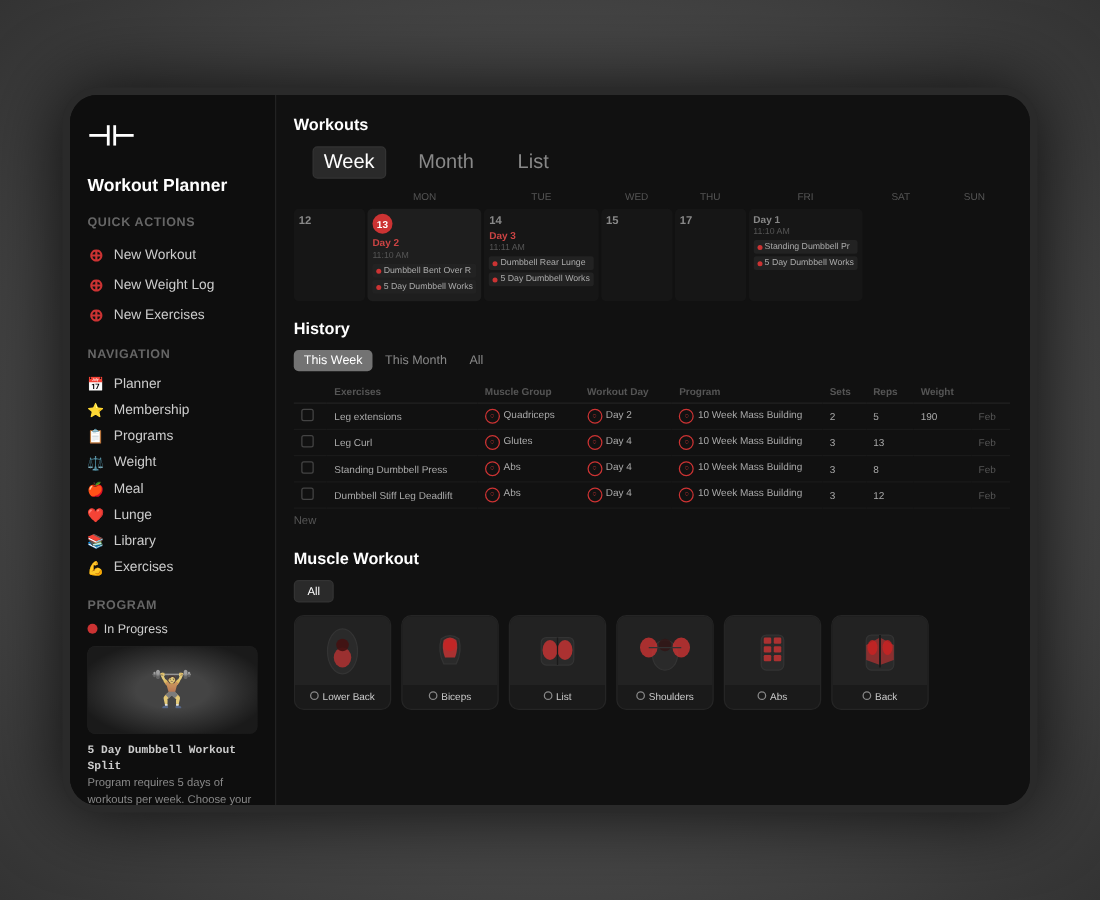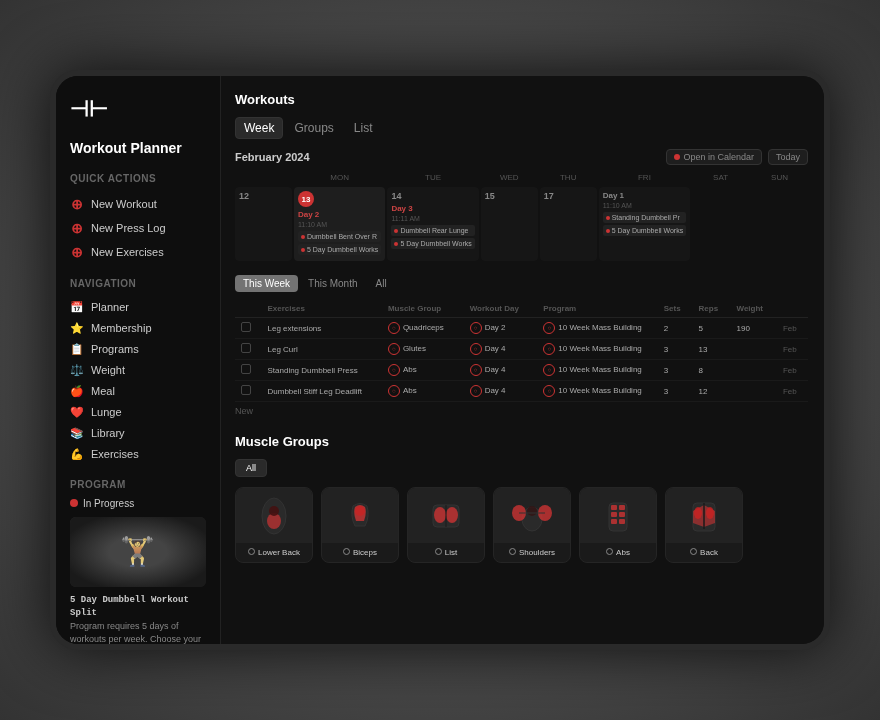--- a/index.html
+++ b/index.html
@@ -178,26 +178,27 @@
     }
 
     .tab-bar {
       display: flex;
       align-items: center;
       gap: 2px;
       margin-bottom: 10px;
     }
 
     .tab-item {
-      font-size: 12px;
+      font-size: 16px;
       color: #888;
       padding: 3px 8px;
       border-radius: 4px;
       cursor: pointer;
       border: 1px solid transparent;
+      margin-left: 15px;
     }
 
     .tab-item.active {
       background: #2a2a2a;
       color: #fff;
       border-color: #333;
     }
 
     .calendar-header {
       display: flex;
@@ -487,21 +488,21 @@
       <div class="app-title">Workout Planner</div>
 
       <div class="sidebar-section-label">Quick Actions</div>
 
       <div class="sidebar-item">
         <span class="sidebar-item-add">⊕</span>
         <span class="sidebar-item-label">New Workout</span>
       </div>
       <div class="sidebar-item">
         <span class="sidebar-item-add">⊕</span>
-        <span class="sidebar-item-label">New Press Log</span>
+        <span class="sidebar-item-label">New Weight Log</span>
       </div>
       <div class="sidebar-item">
         <span class="sidebar-item-add">⊕</span>
         <span class="sidebar-item-label">New Exercises</span>
       </div>
 
       <div class="sidebar-section-label">Navigation</div>
 
       <div class="sidebar-item">
         <span class="sidebar-item-icon">📅</span>
@@ -552,34 +553,24 @@
       </div>
 
     </div>
 
     <div class="main-content">
 
       <div class="workouts-section">
         <div class="section-title">Workouts</div>
         <div class="tab-bar">
           <div class="tab-item active">Week</div>
-          <div class="tab-item">Groups</div>
+          <div class="tab-item">Month</div>
           <div class="tab-item">List</div>
         </div>
 
-        <div class="calendar-header">
-          <div class="calendar-month">February 2024</div>
-          <div class="calendar-actions">
-            <div class="cal-action-btn">
-              <span class="red-dot"></span>
-              <span>Open in Calendar</span>
-            </div>
-            <div class="cal-action-btn">Today</div>
-          </div>
-        </div>
 
         <div class="calendar-grid">
 
           <div class="cal-day-header"></div>
           <div class="cal-day-header">Mon</div>
           <div class="cal-day-header">Tue</div>
           <div class="cal-day-header">Wed</div>
           <div class="cal-day-header">Thu</div>
           <div class="cal-day-header">Fri</div>
           <div class="cal-day-header">Sat</div>
@@ -619,20 +610,21 @@
           <div class="cal-day-cell">
             <div class="cal-day-label" style="color:#888">Day 1</div>
             <div class="cal-time">11:10 AM</div>
             <div class="cal-workout-item"><span class="cal-workout-dot"></span>Standing Dumbbell Pr</div>
             <div class="cal-workout-item"><span class="cal-workout-dot"></span>5 Day Dumbbell Works</div>
           </div>
         </div>
       </div>
 
       <div class="history-section">
+        <div class="section-title">History</div>
         <div class="history-tab-bar">
           <div class="history-tab active">This Week</div>
           <div class="history-tab">This Month</div>
           <div class="history-tab">All</div>
         </div>
 
         <table class="history-table">
           <thead>
             <tr>
               <th></th>
@@ -690,21 +682,21 @@
               <td>12</td>
               <td></td>
               <td style="color:#555">Feb</td>
             </tr>
           </tbody>
         </table>
         <div class="history-new-btn">New</div>
       </div>
 
       <div class="muscle-section">
-        <div class="section-title">Muscle Groups</div>
+        <div class="section-title">Muscle Workout</div>
         <div class="muscle-filter-bar">
           <div class="muscle-filter-btn active">All</div>
         </div>
         <div class="muscle-cards">
 
           <div class="muscle-card">
             <div class="muscle-card-img">
               <svg class="muscle-svg" viewBox="0 0 50 50">
                 <ellipse cx="25" cy="25" rx="12" ry="18" fill="#2a2a2a" stroke="#333" stroke-width="1"></ellipse>
                 <ellipse cx="25" cy="30" rx="7" ry="8" fill="#cc3333" opacity="0.7"></ellipse>

